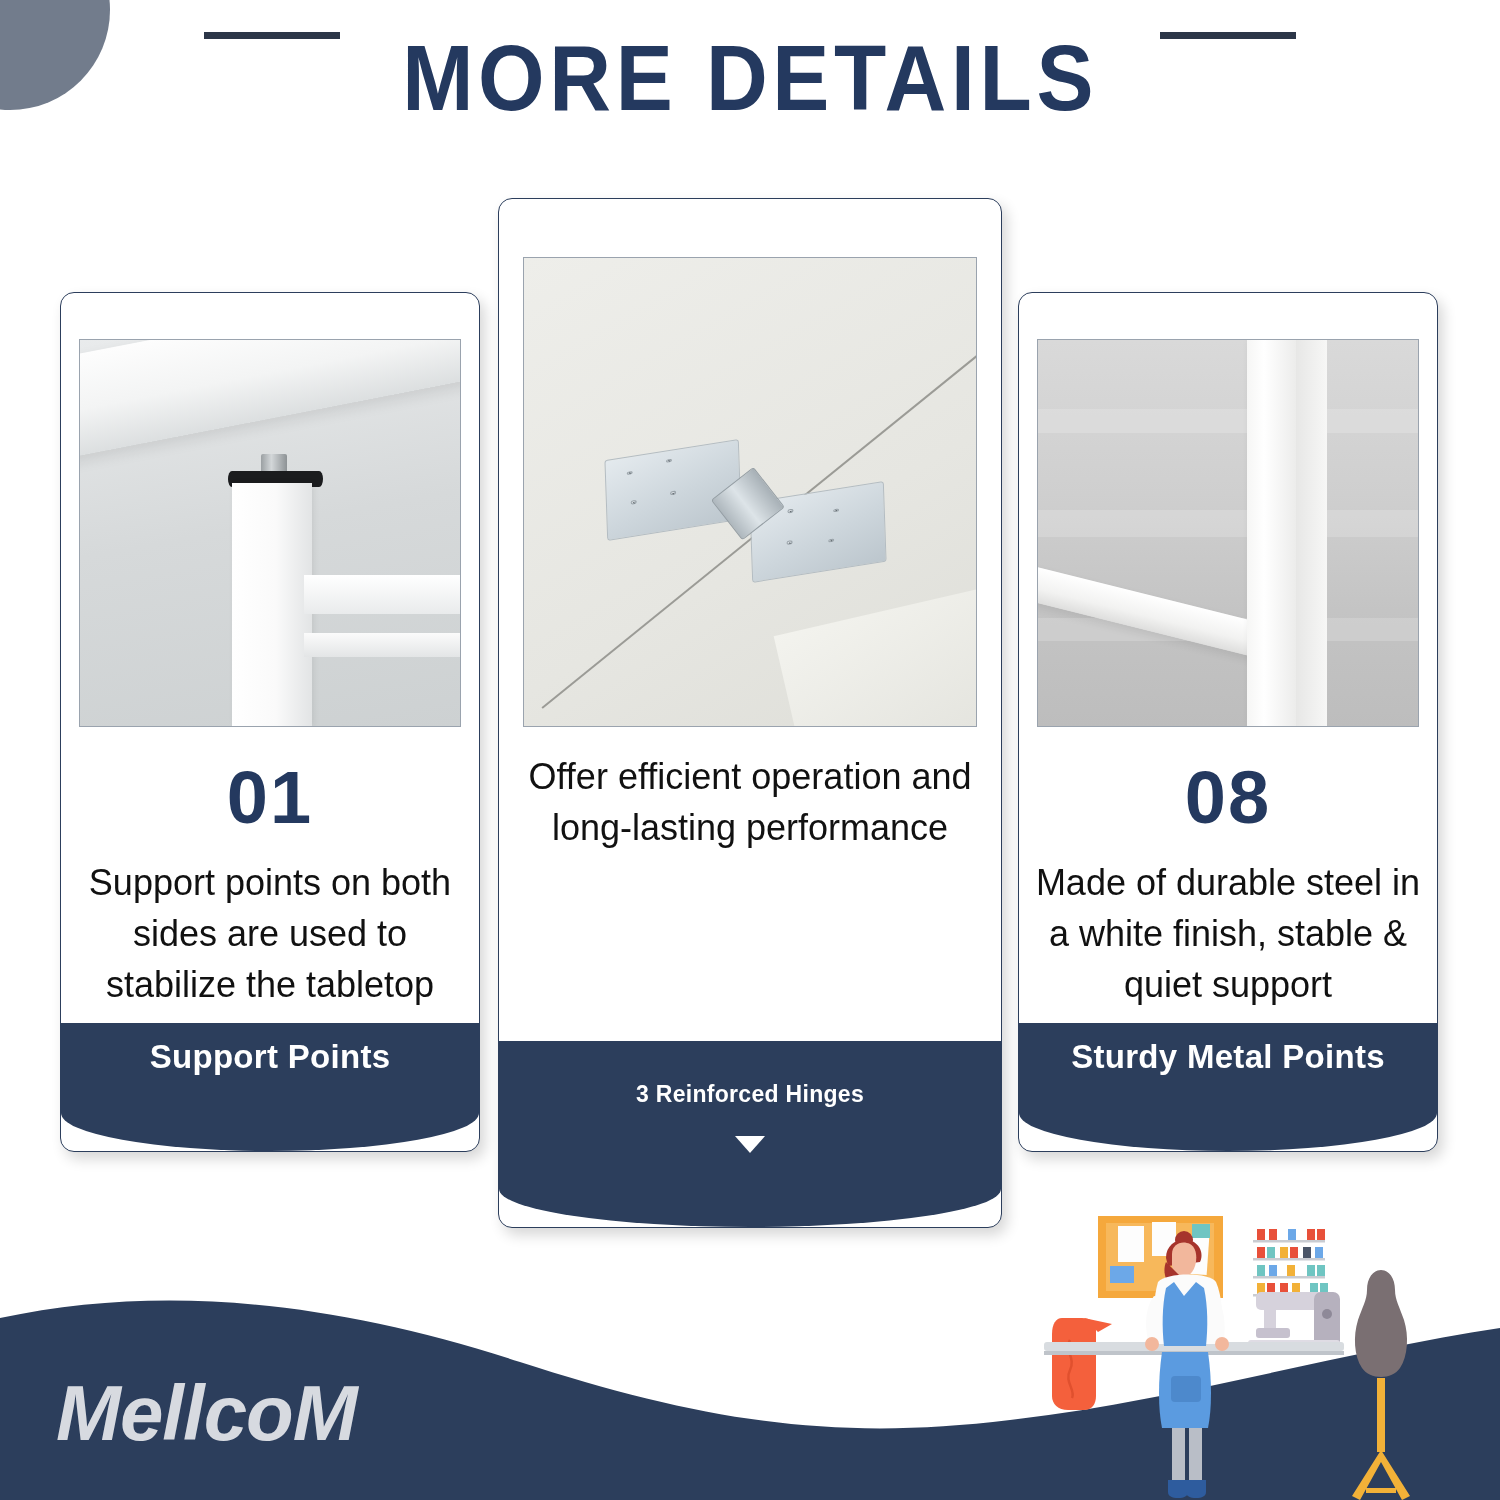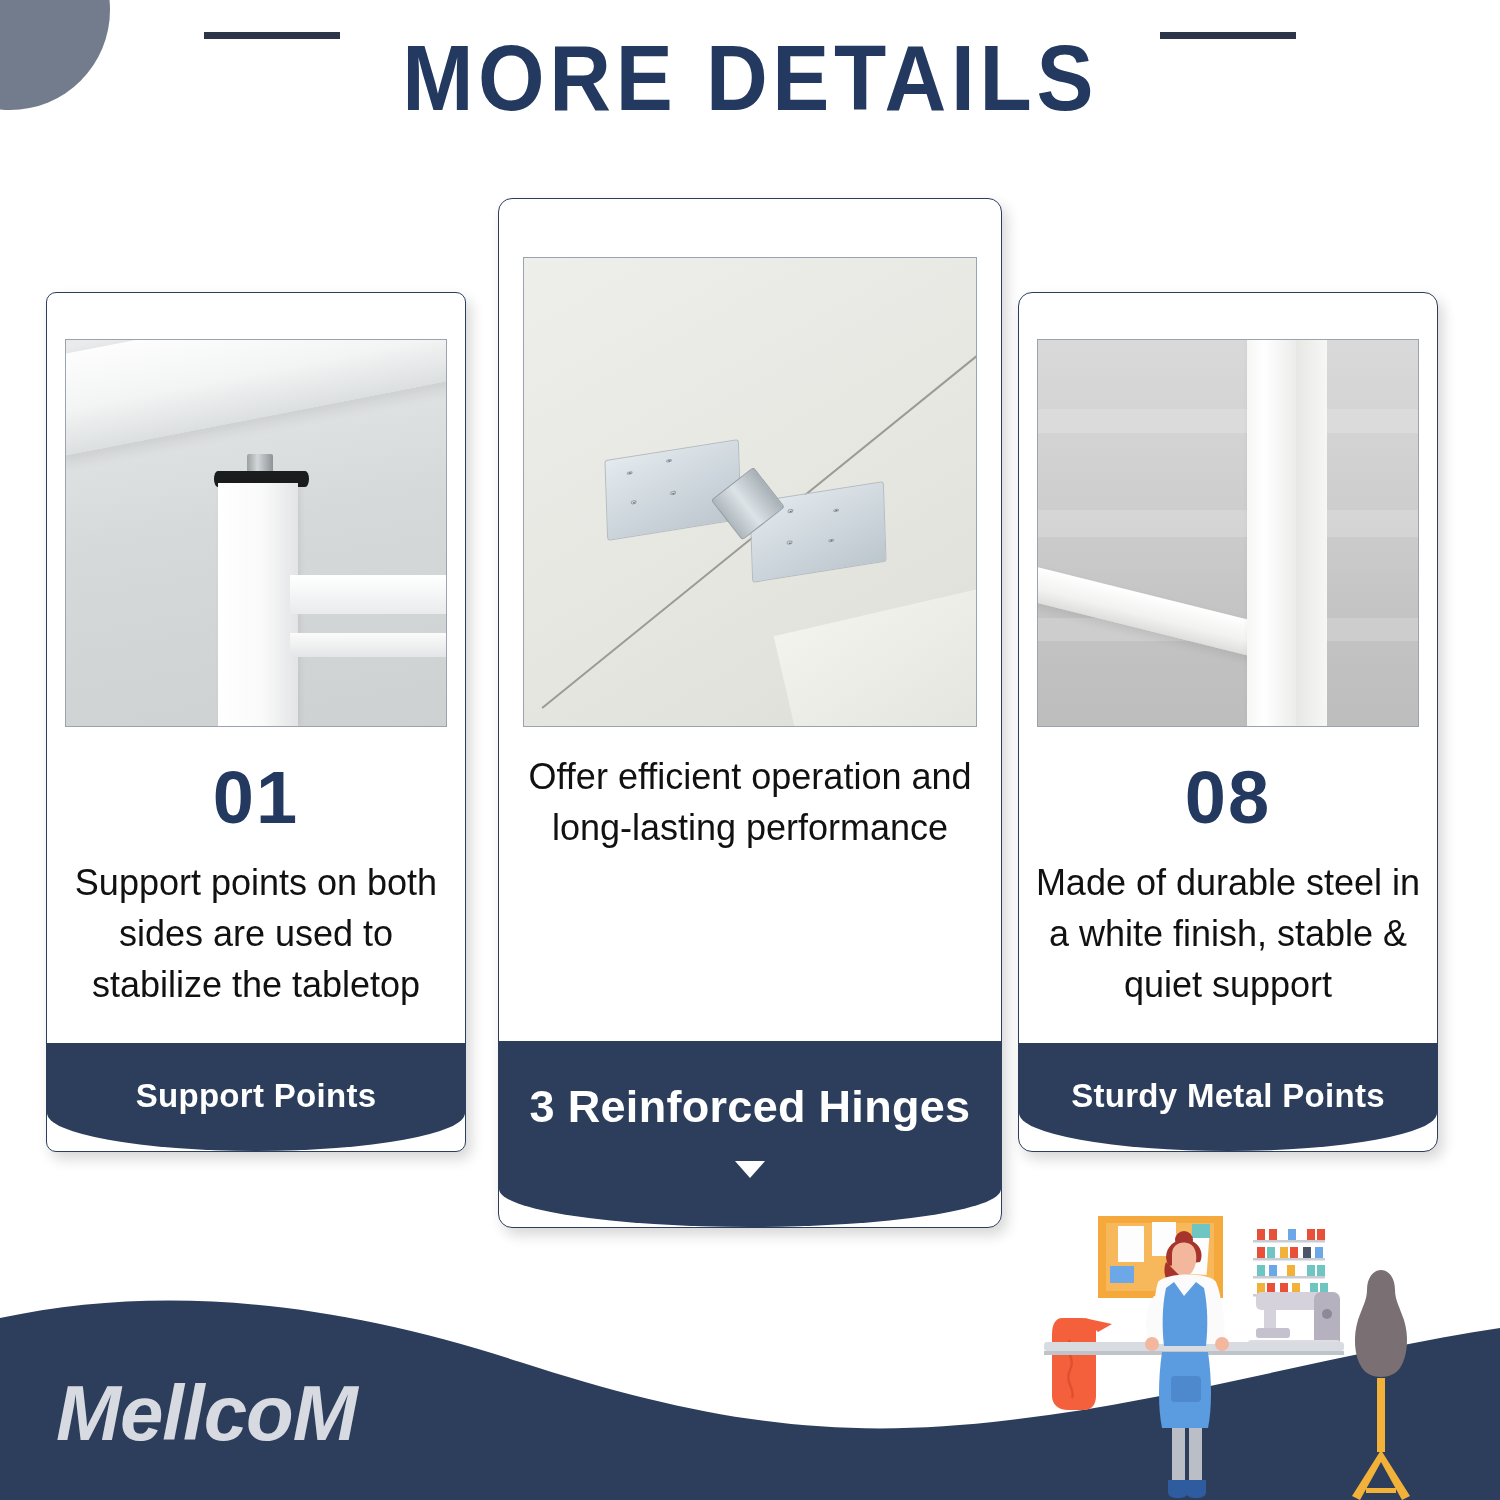--- a/index.html
+++ b/index.html
@@ -70,21 +70,21 @@
     background: #ffffff;
     border: 1.5px solid #2C3E5C;
     border-radius: 14px;
     overflow: hidden;
     box-shadow: 5px 7px 14px rgba(0,0,0,0.16);
     display: flex;
     flex-direction: column;
   }
 
   .card-side { width: 420px; height: 860px; top: 292px; }
-  .card-1 { left: 46px; border-radius: 10px; }
+  .card-1 { left: 60px; }
   .card-3 { left: 1018px; }
 
   .card-center {
     left: 498px;
     top: 198px;
     width: 504px;
     height: 1030px;
   }
 
   
@@ -215,31 +215,31 @@
     position: relative;
     background: #2C3E5C;
     color: #ffffff;
     flex: 0 0 auto;
     border-bottom-left-radius: 50% 38px;
     border-bottom-right-radius: 50% 38px;
     display: flex;
     flex-direction: column;
     align-items: center;
   }
-  .card-side .card-footer { height: 108px; padding-top: 34px; }
+  .card-side .card-footer { height: 128px; padding-top: 15px; }
   .card-center .card-footer { height: 186px; padding-top: 40px; }
 
   .footer-label {
     font-size: 33px;
     font-weight: bold;
     letter-spacing: 0.3px;
     text-align: center;
     white-space: nowrap;
   }
-  .card-center .footer-label { font-size: 45px; }
+  .card-center .footer-label { font-size: 23px; }
 
   .footer-arrow {
     width: 0; height: 0;
     border-left: 15px solid transparent;
     border-right: 15px solid transparent;
     border-top: 17px solid #ffffff;
     margin-top: 28px;
   }
 
   

